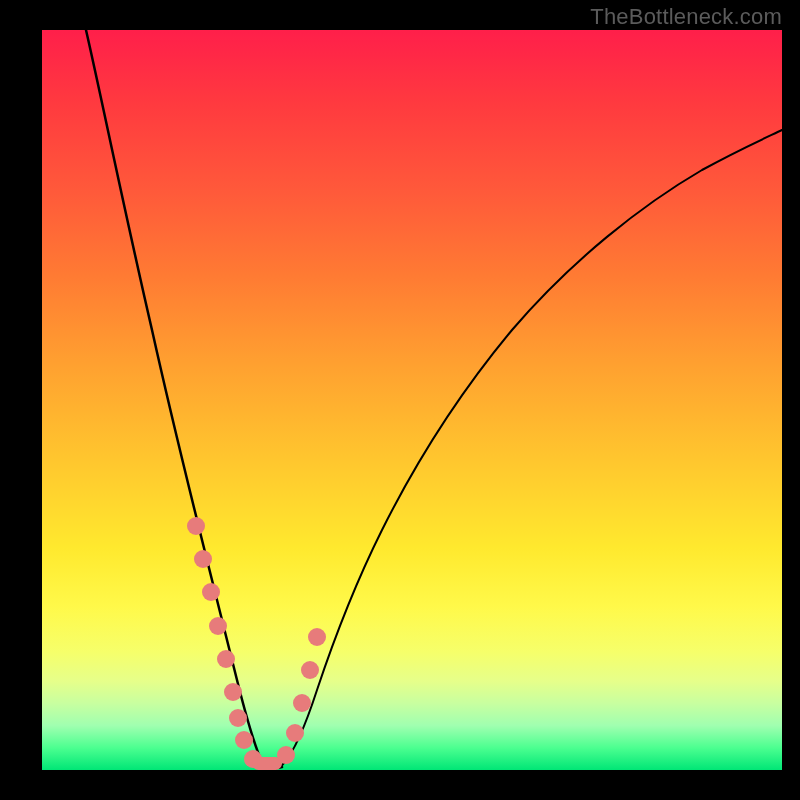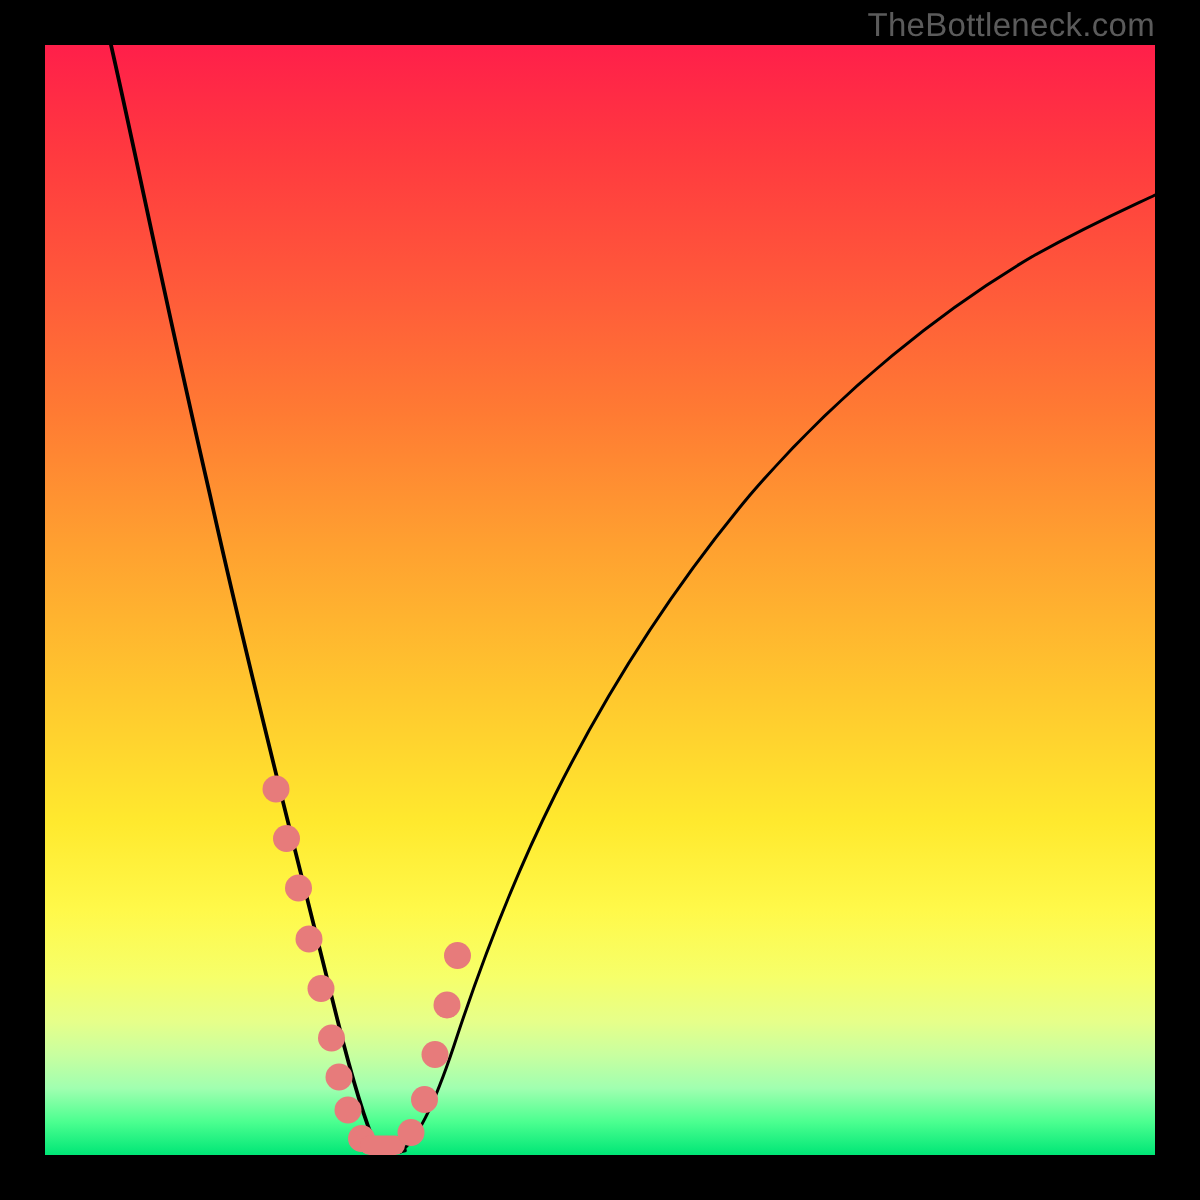--- a/index.html
+++ b/index.html
@@ -9,20 +9,21 @@
     height: 800px;
     overflow: hidden;
     background: #000;
     font-family: Arial, Helvetica, sans-serif;
   }
   .frame {
     position: relative;
     width: 778px;
     height: 800px;
     background: #000;
+    margin-left: 12px;
   }
   .plot-area {
     position: absolute;
     left: 30px;
     top: 30px;
     width: 740px;
     height: 740px;
     background: linear-gradient(
       to bottom,
       #ff1f4a 0%,

